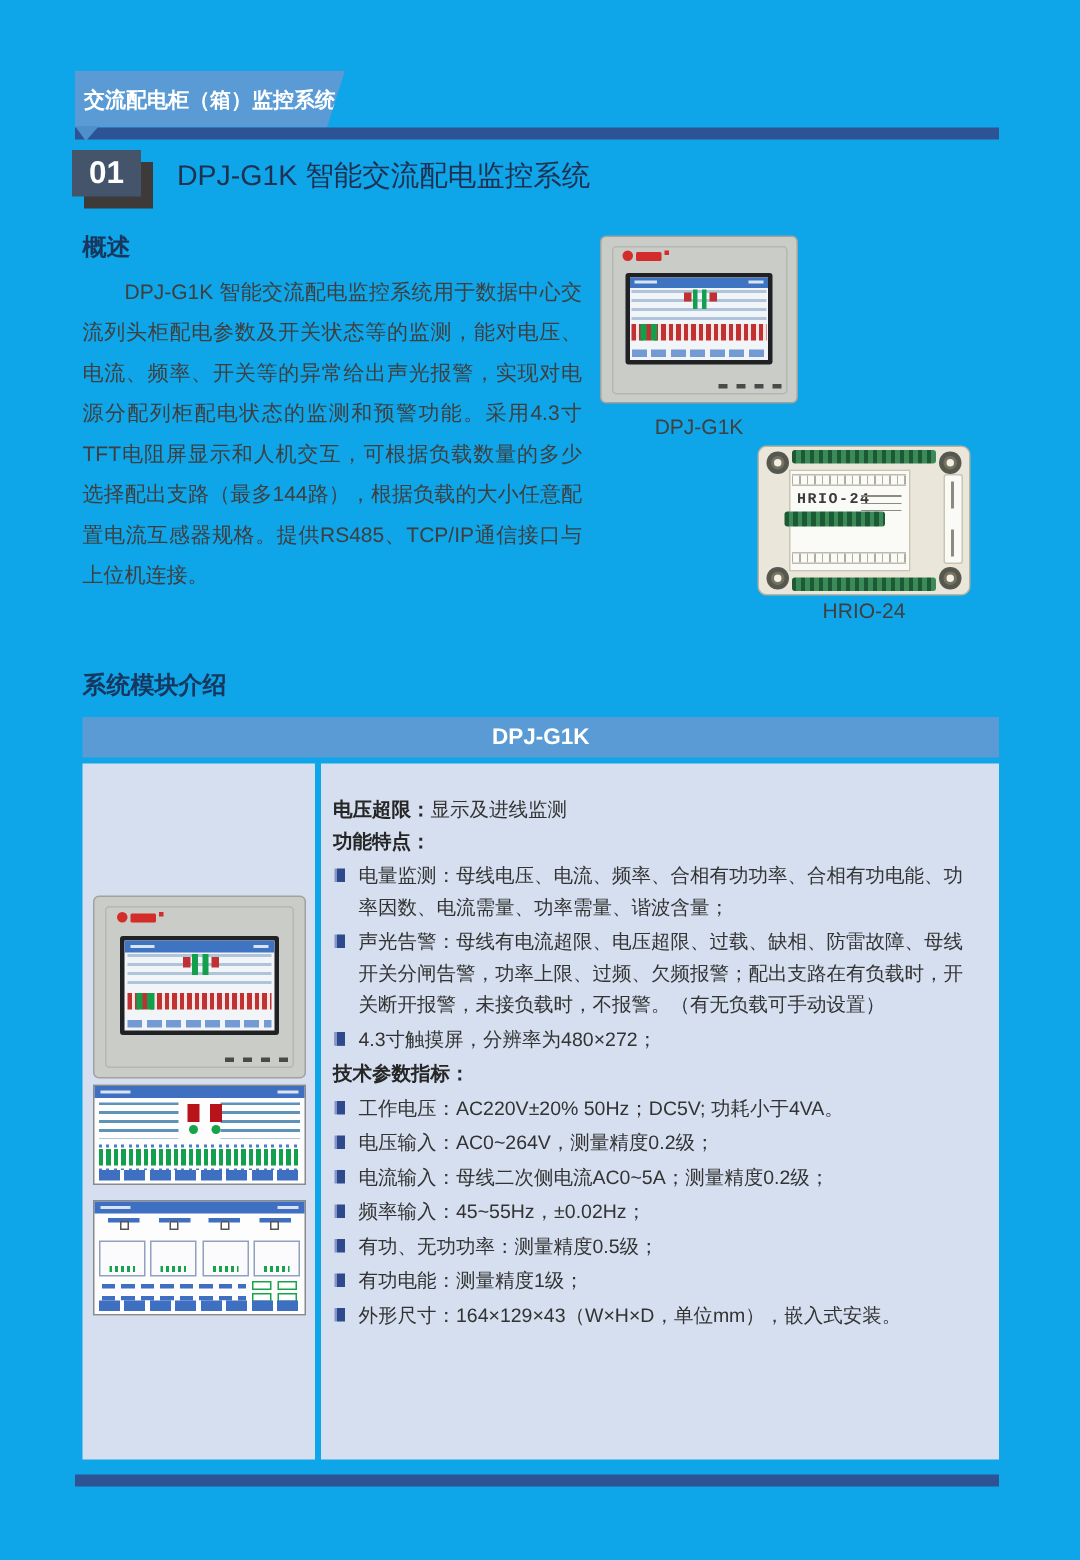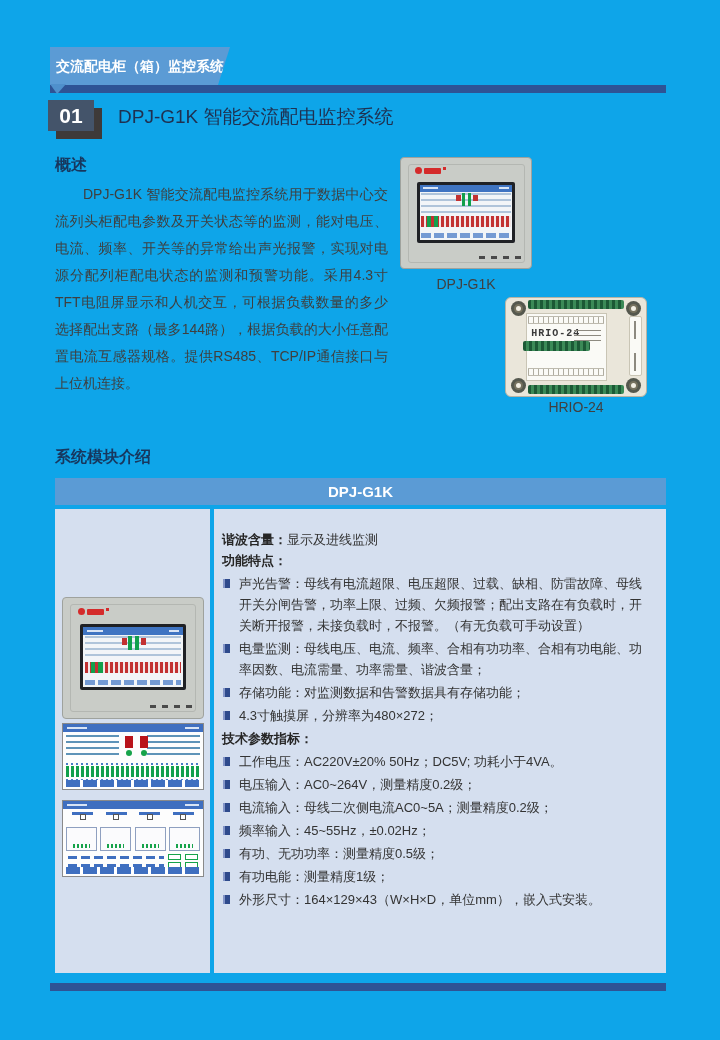--- a/index.html
+++ b/index.html
@@ -277,39 +277,39 @@
           <i></i>
           <u></u>
           <u></u>
         </div>
       <div class="s-btnrow"></div>
     </div>
   </div>
 
   <div class="tbl-right">
     <p class="app-line">
-      <b>谐波含量：</b><span>显示及进线监测</span>
+      <b>电压超限：</b><span>显示及进线监测</span>
     </p>
     <p class="b-label">功能特点：</p>
     <ul class="feat-list">
 
         <li>
+          <span class="bullet"></span><span>电量监测：母线电压、电流、频率、合相有功功率、合相有功电能、功率因数、电流需量、功率需量、谐波含量；</span>
+        </li>
+
+        <li>
           <span class="bullet"></span><span>声光告警：母线有电流超限、电压超限、过载、缺相、防雷故障、母线开关分闸告警，功率上限、过频、欠频报警；配出支路在有负载时，开关断开报警，未接负载时，不报警。（有无负载可手动设置）</span>
         </li>
 
         <li>
-          <span class="bullet"></span><span>电量监测：母线电压、电流、频率、合相有功功率、合相有功电能、功率因数、电流需量、功率需量、谐波含量；</span>
-        </li>
-
-        <li>
           <span class="bullet"></span>
         </li>
 
         <li>
-          <span class="bullet"></span><span>存储功能：对监测数据和告警数据具有存储功能；</span>
+          <span class="bullet"></span>
         </li>
 
         <li>
           <span class="bullet"></span><span>4.3寸触摸屏，分辨率为480×272；</span>
         </li>
 
       </ul>
     <p class="b-label">技术参数指标：</p>
     <ul class="feat-list">
 

